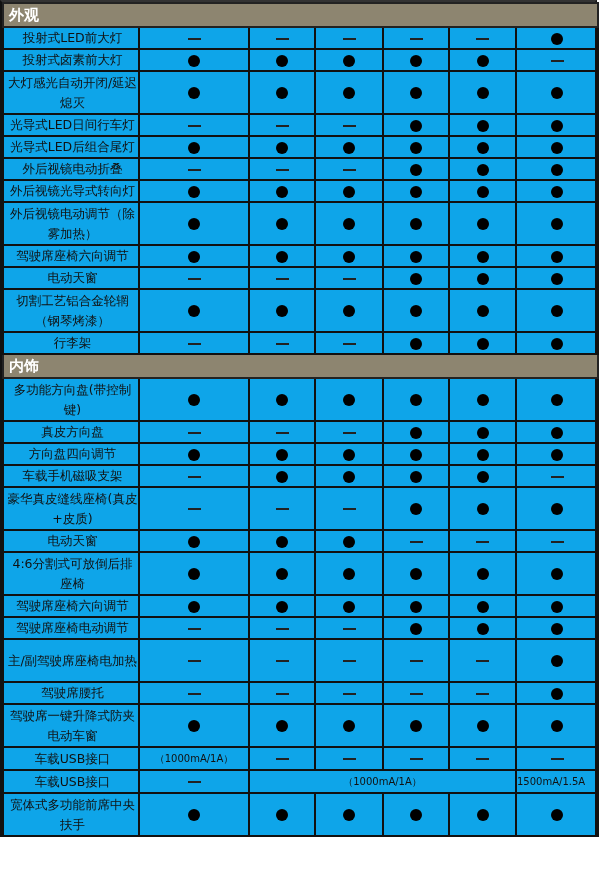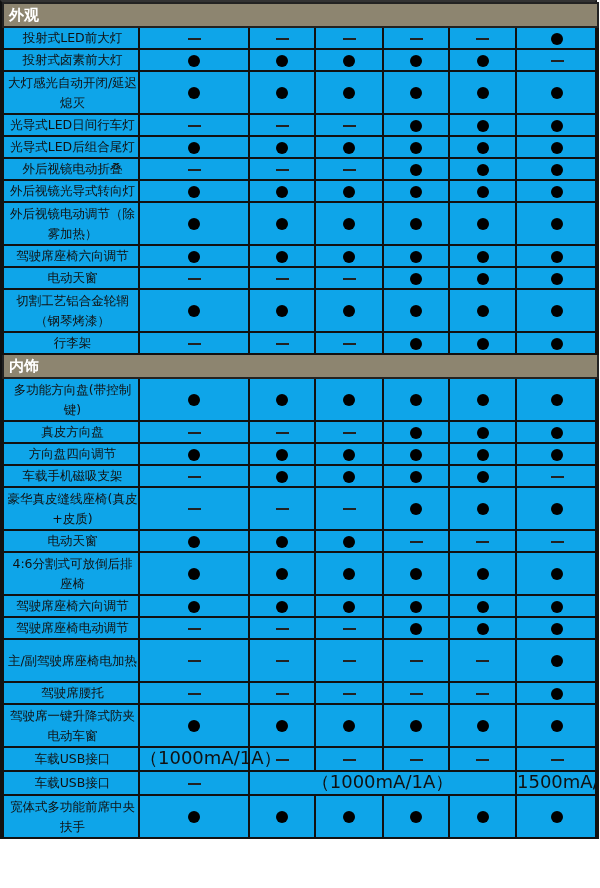--- a/index.html
+++ b/index.html
@@ -5,21 +5,21 @@
     html, body { margin: 0; padding: 0; background: #ffffff; }
     body { width: 600px; height: 888px; overflow: hidden; font-family: "DejaVu Sans", sans-serif; }
     .wrap { position: relative; width: 597px; border-left: 2px solid #111; border-right: 2px solid #111; border-top: 2px solid #333; background:#0ea5e9; box-sizing: border-box; }
     table { border-collapse: collapse; width: 595px; table-layout: fixed; }
     td { border: 2px solid #111; padding: 0; height: 19px; font-size: 12.5px; color: #111; vertical-align: middle; line-height: 20px; }
     td.label { padding-left: 3px; text-align: center; letter-spacing: 0px; }
     td.val { text-align: center; }
     tr.section td { background: #8d8570; color: #fff; font-weight: bold; font-size: 15px; height: 22px; padding-left: 5px; border-color: #222; }
     .dot { display: inline-block; width: 12px; height: 12px; border-radius: 50%; background: #000; vertical-align: middle; }
     .dash { display: inline-block; width: 13px; height: 2px; background: #222; vertical-align: middle; }
-    .txt { font-size: 18px; white-space: nowrap; }
+    .txt { font-size: 10px; white-space: nowrap; }
     tr.tall td { height: 41px; }
   </style>
 </head>
 <body>
 
 <div class="wrap">
   <table>
     <colgroup>
       <col style="width:136px">
         <col style="width:110px">

